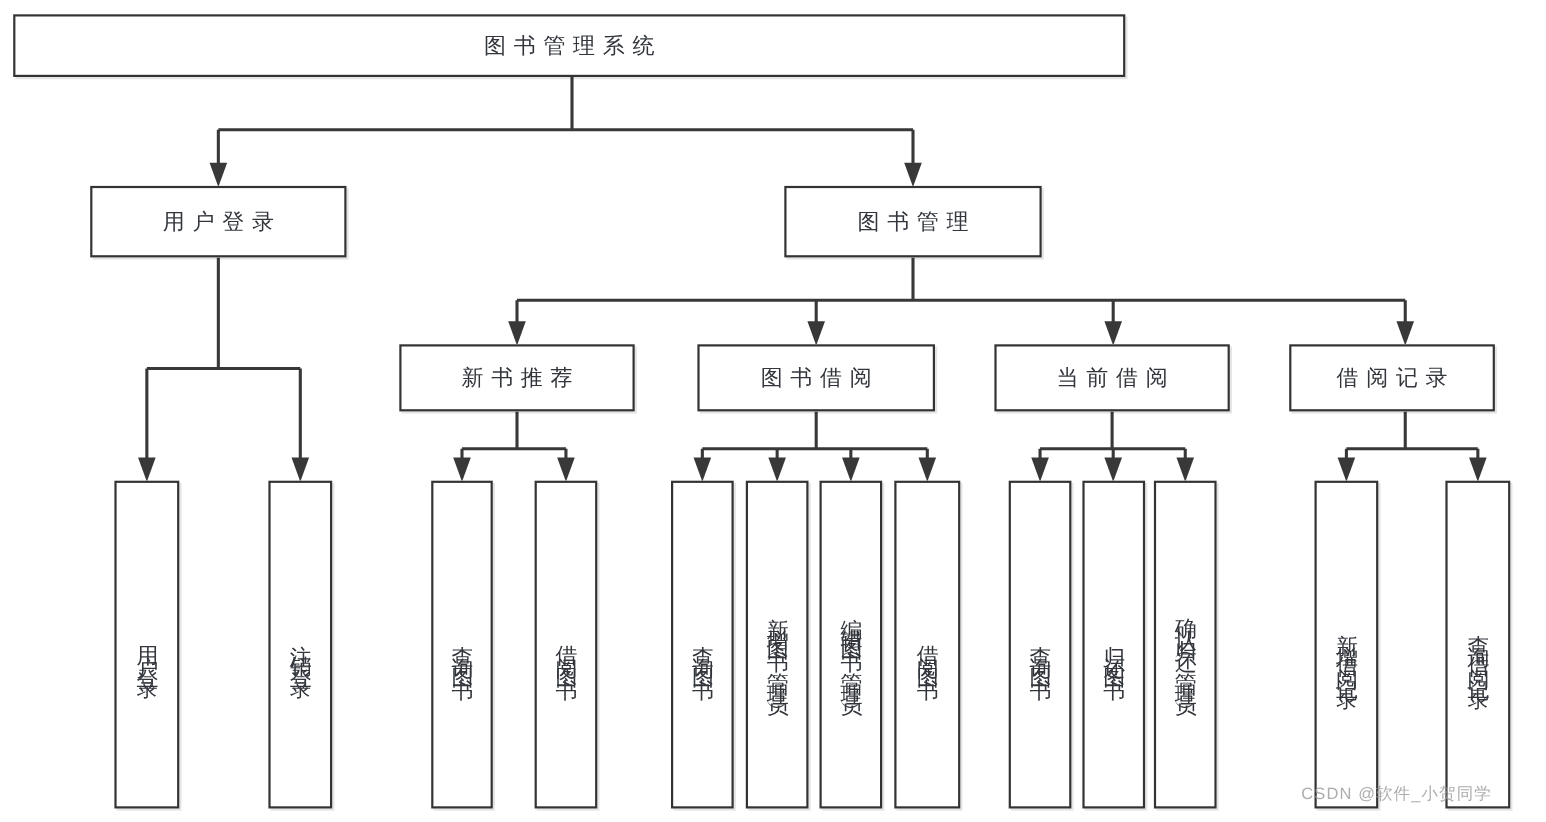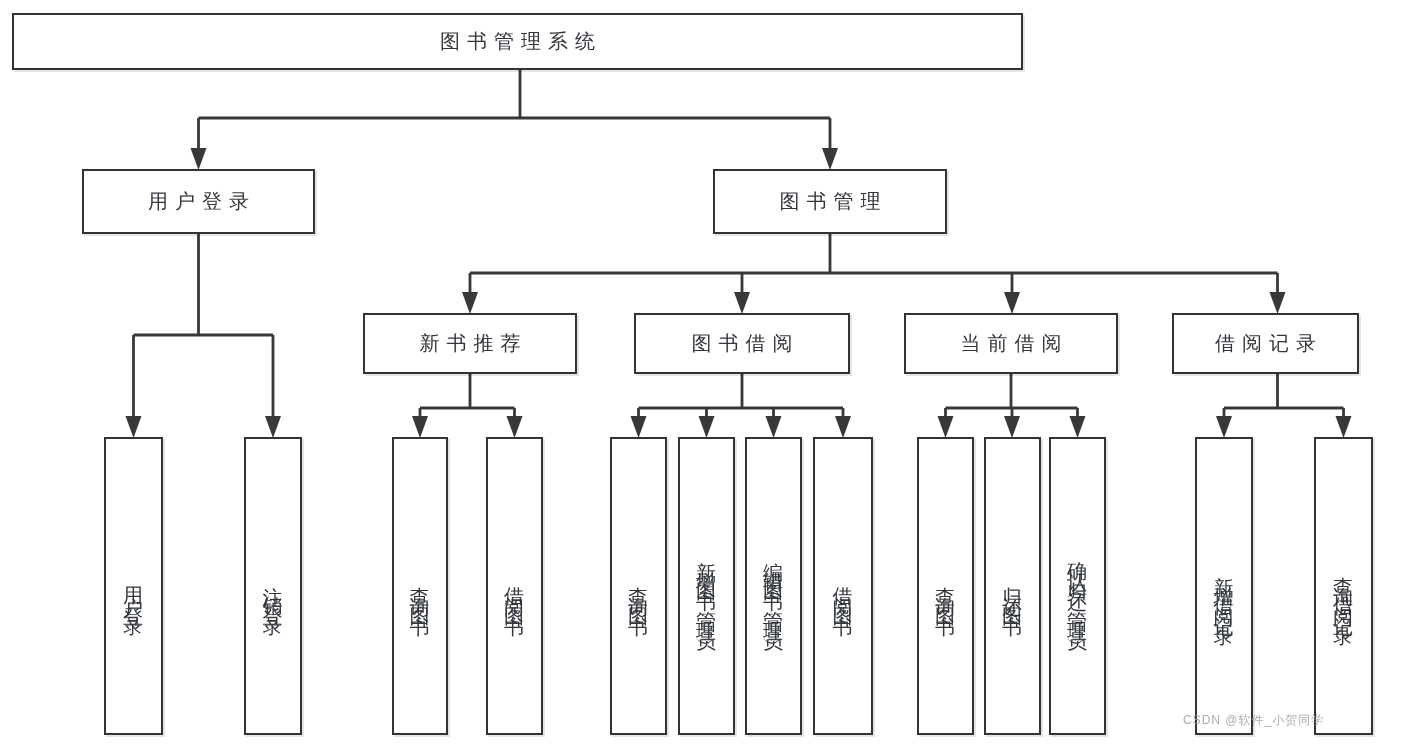--- a/index.html
+++ b/index.html
@@ -31,21 +31,21 @@
     text-orientation:mixed;
     font-size:20px;
     line-height:1;
     letter-spacing:10px;
     margin-bottom:-10px;
     white-space:nowrap;
   }
   .watermark {
     position:absolute;
     left:1183px; top:712px;
-    font-size:12px;
+    font-size:15px;
     letter-spacing:1px;
     color:rgba(158,158,158,0.85);
     white-space:nowrap;
   }
 </style>
 </head>
 <body>
 
 <div class="canvas">
 

